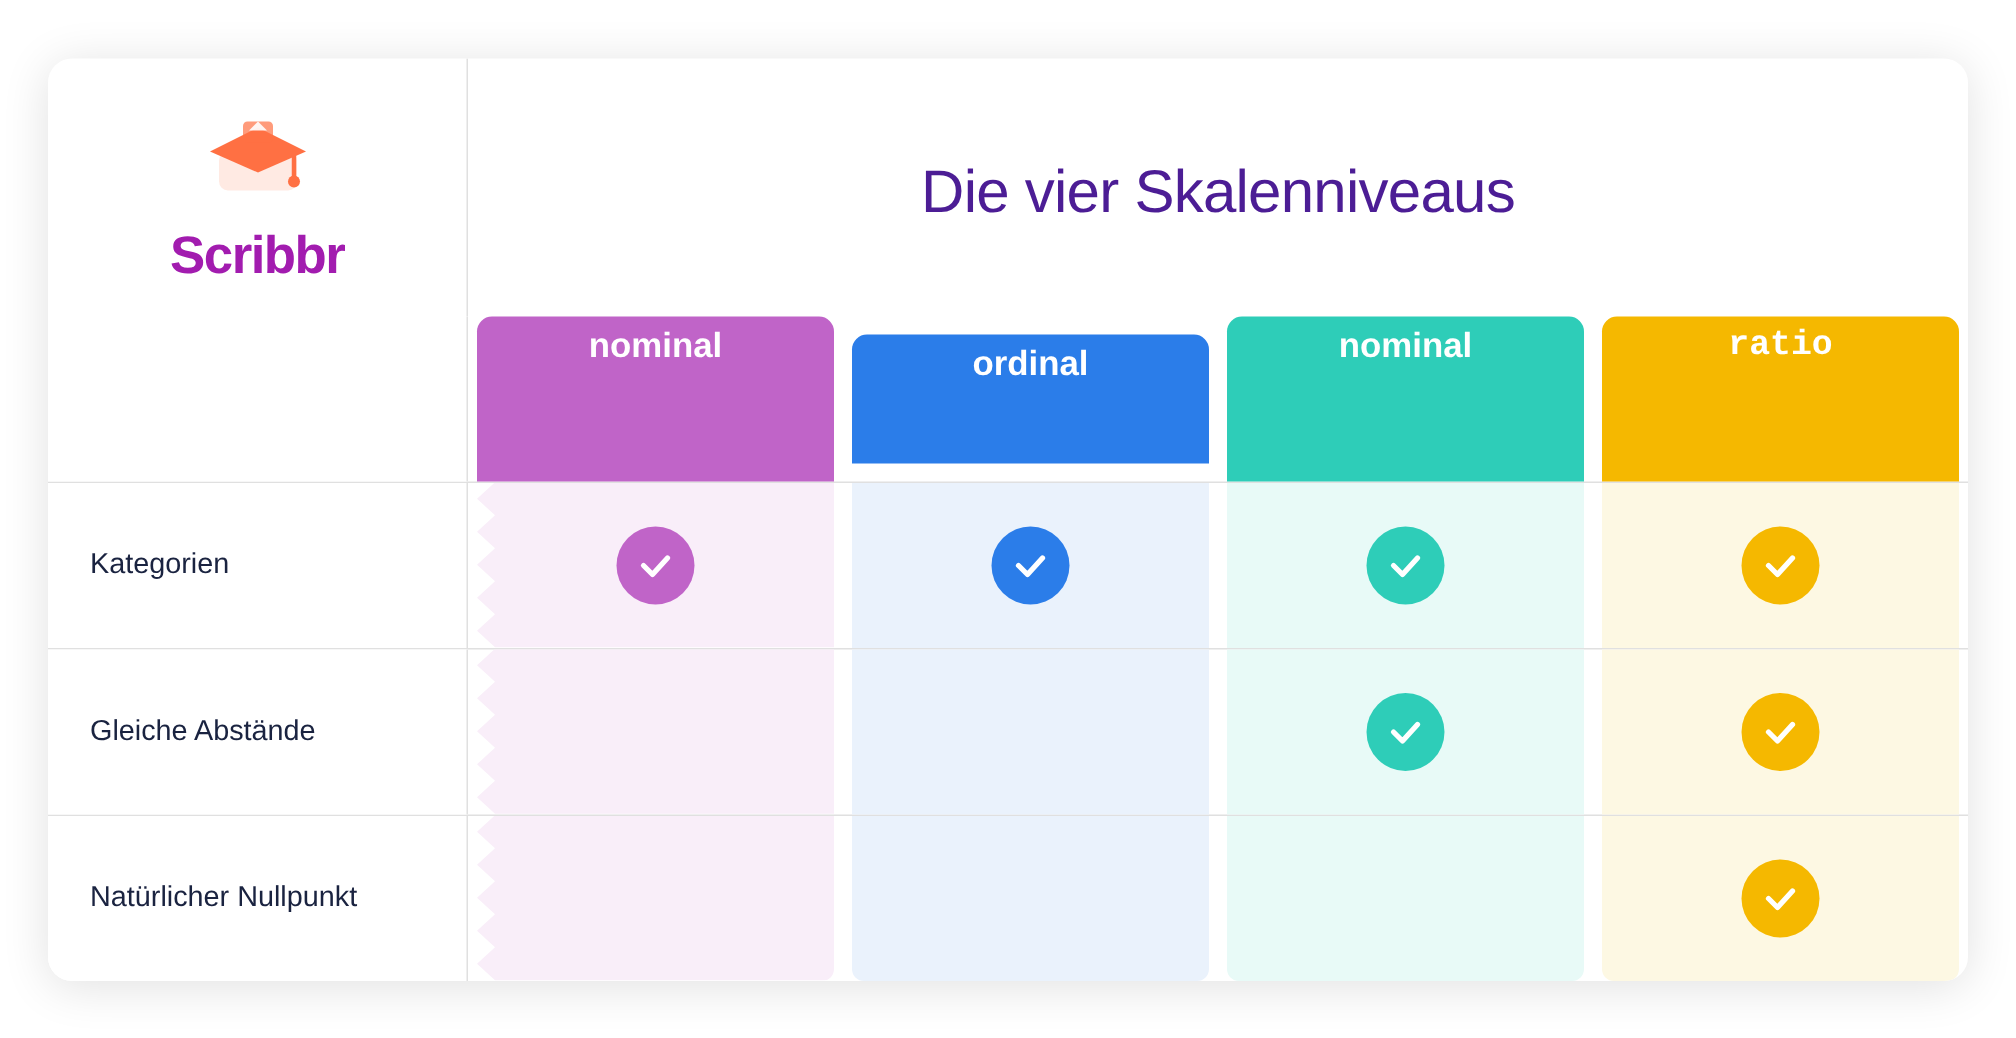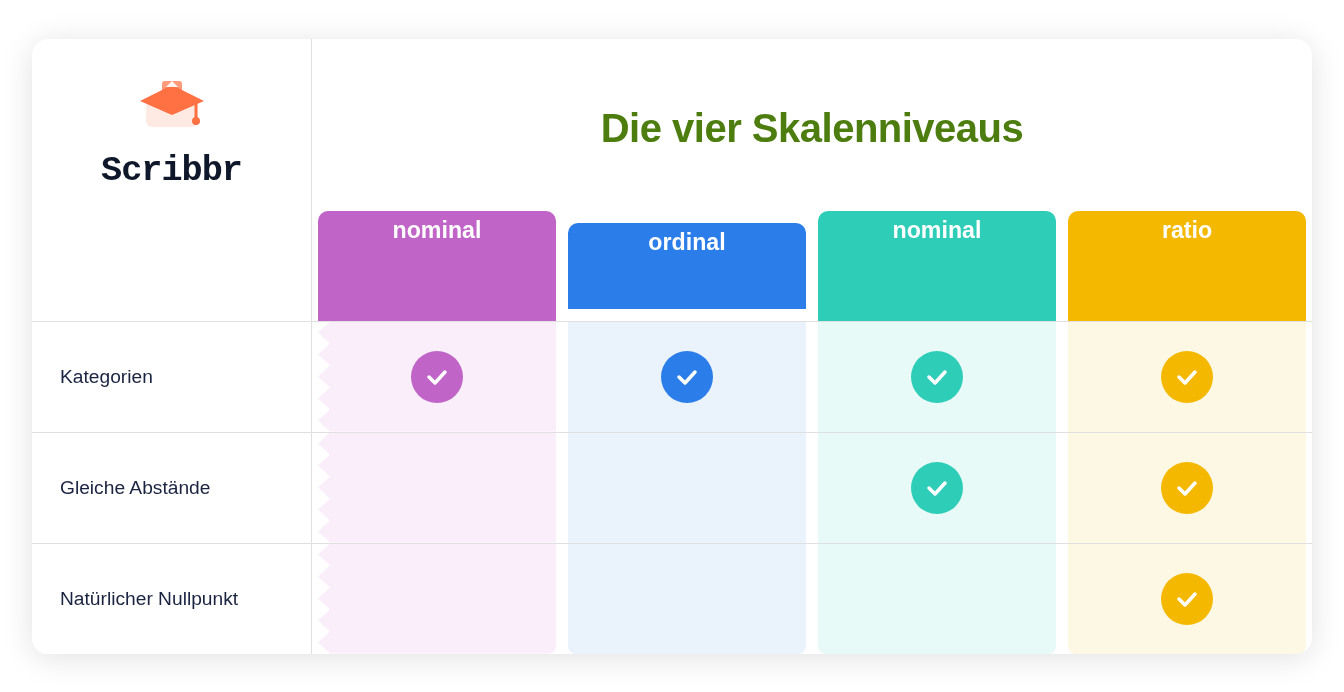--- a/index.html
+++ b/index.html
@@ -35,33 +35,32 @@
       border-right: 1.5px solid #e0e0e0;
     }
     .logo-icon {
       width: 72px;
       height: 72px;
       margin-bottom: 8px;
     }
     .logo-text {
       font-size: 2.2rem;
       font-weight: 900;
-      color: #0f172a;
+      color: #a21caf;
       letter-spacing: -1px;
-      font-family: Liberation Mono, monospace;
     }
     .title-area {
       flex: 1;
       text-align: center;
       padding: 28px 20px 20px 20px;
     }
     .main-title {
       font-size: 2.5rem;
-      font-weight: 700;
-      color: #4d7c0f;
+      font-weight: 400;
+      color: #4c1d95;
       letter-spacing: -0.5px;
       text-align: center;
     }
     
     .col-headers {
       display: flex;
     }
     .col-headers .row-label-cell {
       width: 280px;
       min-width: 280px;
@@ -72,21 +71,21 @@
       flex: 1;
       text-align: center;
       padding: 6px 10px;
       font-size: 1.45rem;
       font-weight: 700;
       color: #fff;
     }
     .col-header.nominal { background: #c064c8; border-radius: 10px 10px 0 0; margin: 0 6px; }
     .col-header.ordinal  { background: #2b7de9; border-radius: 10px 10px 0 0; margin: 12px 6px; }
     .col-header.interval { background: #2ecdb8; border-radius: 10px 10px 0 0; margin: 0 6px; }
-    .col-header.ratio    { background: #f5b800; border-radius: 10px 10px 0 0; margin: 0 6px; }
+    .col-header.ratio    { background: #f5b800; border-radius: 10px 10px 0 0; margin: 0 6px; font-family: Liberation Mono, monospace; }
 
     
     .data-row {
       display: flex;
       border-top: 1.5px solid #e0e0e0;
     }
     .row-label-cell {
       width: 280px;
       min-width: 280px;
       display: flex;

